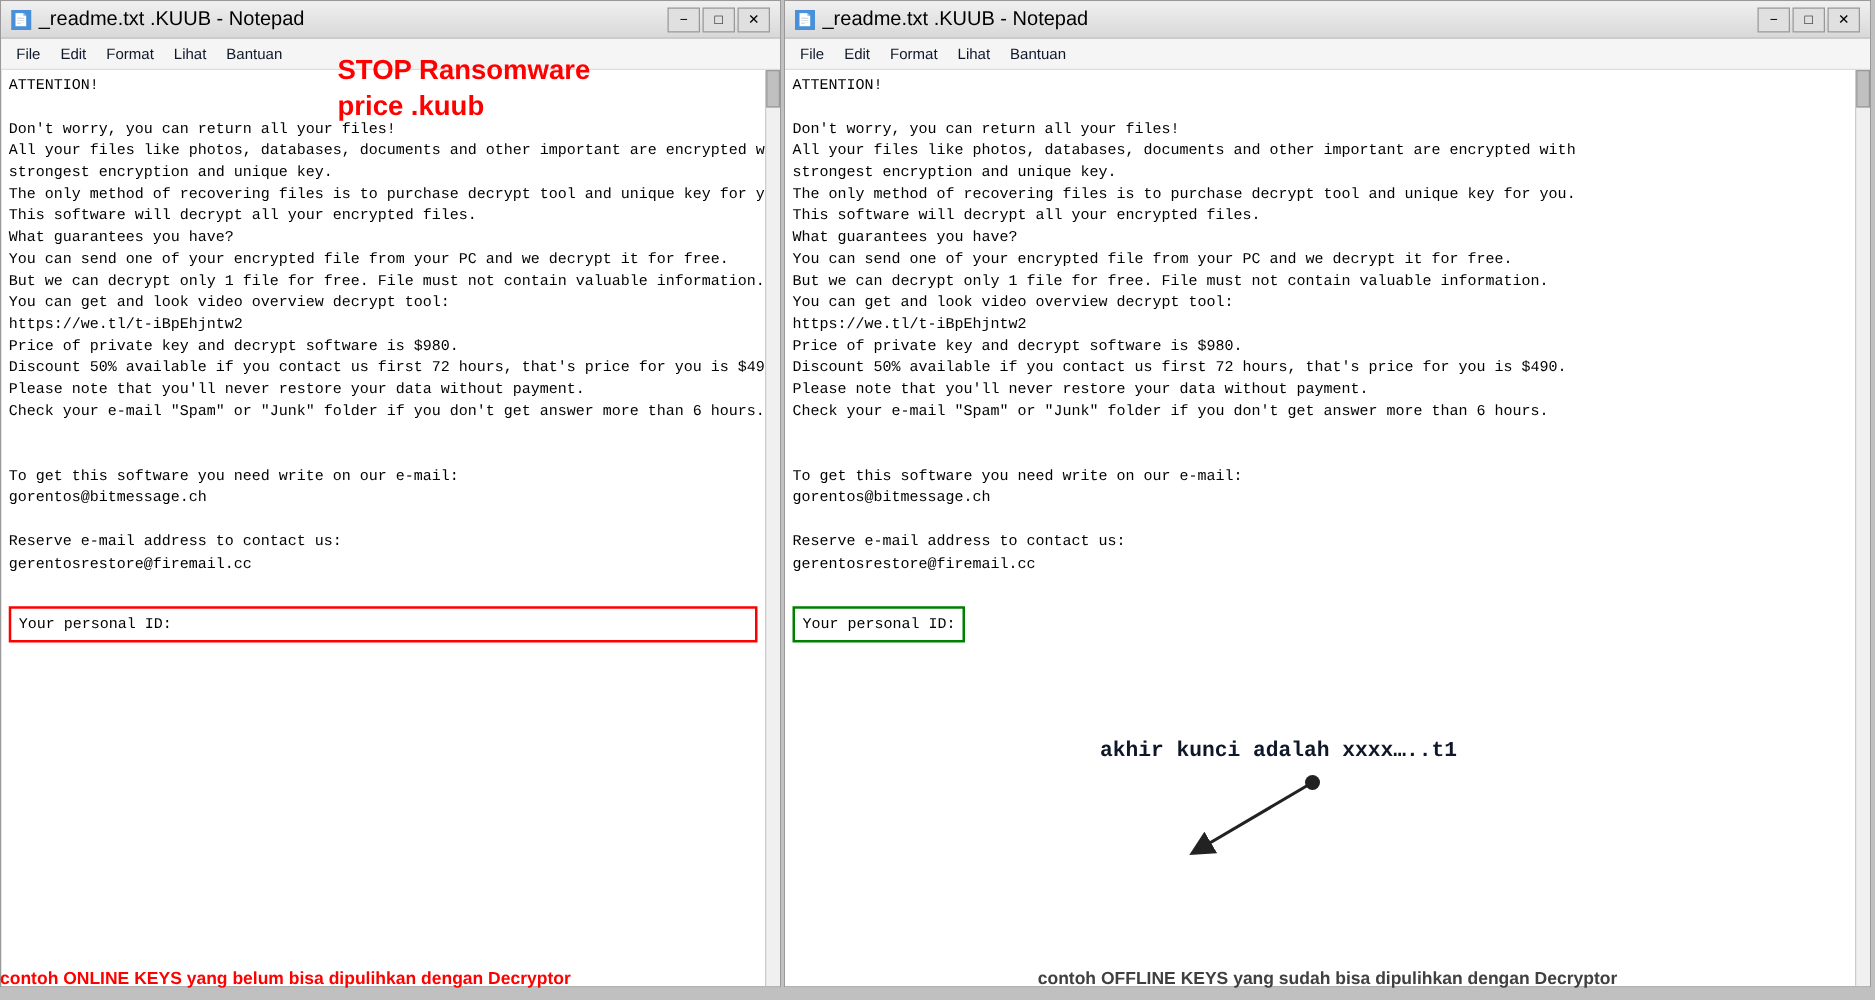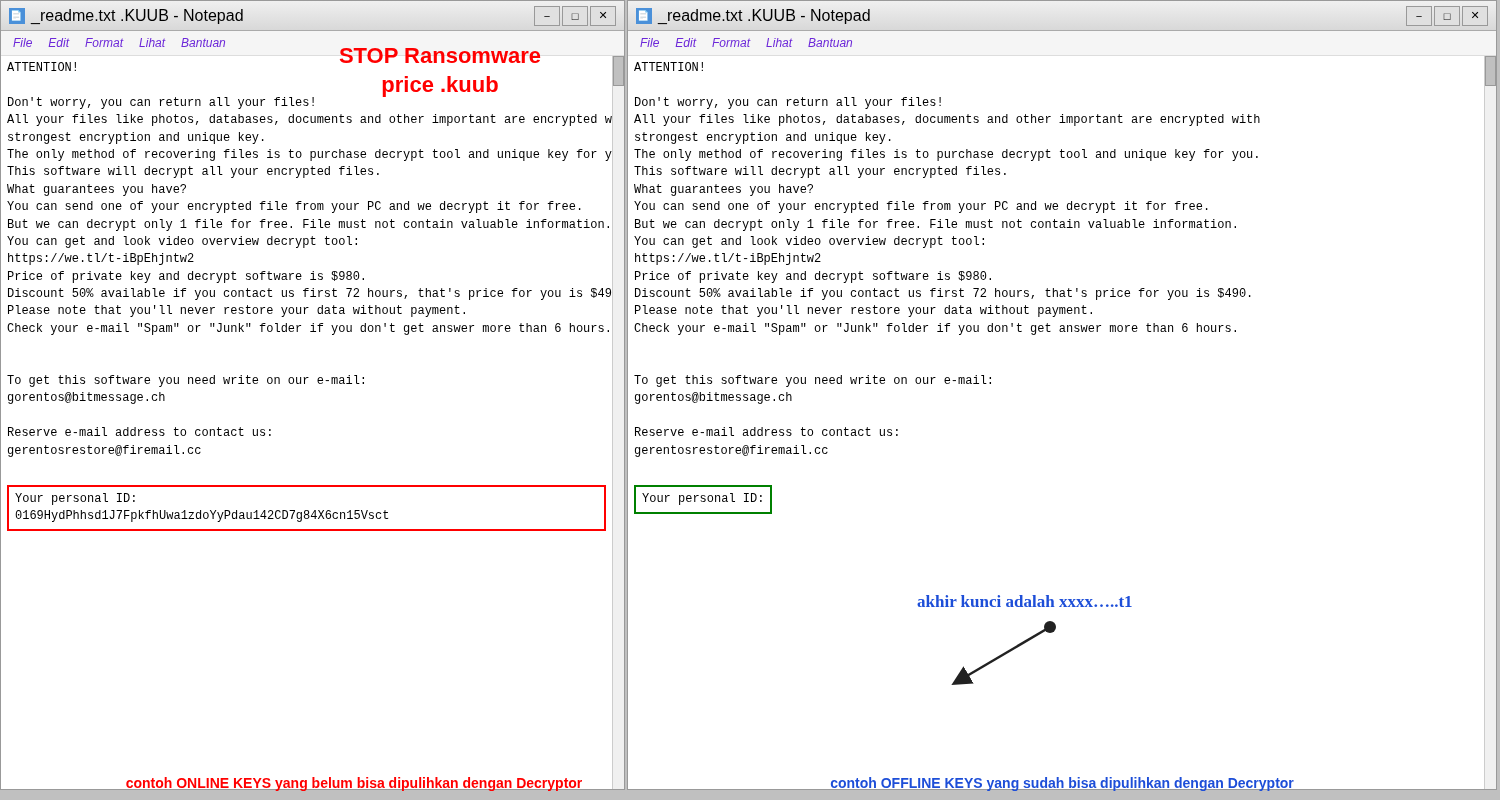--- a/index.html
+++ b/index.html
@@ -99,22 +99,21 @@
       align-items: center;
       padding: 0 4px;
       border-bottom: 1px solid #ddd;
       flex-shrink: 0;
     }
 
     .menu-item {
       padding: 2px 8px;
       font-size: 12px;
       cursor: pointer;
-      color: #6d28d9;
-      font-style: italic;
+      color: #0f172a;
     }
 
     .personal-id-box-left {
       border: 2px solid red;
       padding: 4px 6px;
       margin-top: 8px;
       font-family: 'Courier New', Courier, monospace;
       font-size: 12px;
       line-height: 1.4;
     }
@@ -219,21 +218,20 @@
           <span class="empty-line"></span>
           <span class="empty-line"></span>
           <span class="text-line">To get this software you need write on our e-mail:</span>
           <span class="text-line">gorentos@bitmessage.ch</span>
           <span class="empty-line"></span>
           <span class="text-line">Reserve e-mail address to contact us:</span>
           <span class="text-line">gerentosrestore@firemail.cc</span>
           <span class="empty-line"></span>
           <div class="personal-id-box-left">
             <span class="text-line">Your personal ID:</span>
-            <span class="text-line">0169HydPhhsd1J7FpkfhUwa1zdoYyPdau142CD7g84X6cn15Vsct</span>
           </div>
         </div>
       </div>
       <div class="scrollbar">
         <div class="scrollbar-thumb"></div>
       </div>
     </div>
   </div>
 
   <div class="window-right">
@@ -287,41 +285,41 @@
           </div>
         </div>
       </div>
       <div class="scrollbar">
         <div class="scrollbar-thumb"></div>
       </div>
     </div>
   </div>
 
   <div style="position:absolute; top:42px; left:270px; width:340px; pointer-events:none; z-index:10;">
-    <div style="font-size:22px; font-weight:bold; color:red; font-family:Arial,sans-serif; text-align:center; line-height:1.3;">
+    <div style="font-size:22px; font-weight:bold; color:red; font-family:Arial,sans-serif; line-height:1.3;">
       <span>STOP Ransomware</span><br>
       <span>price .kuub</span>
     </div>
   </div>
 
   <div style="position:absolute; top:592px; left:880px; pointer-events:none; z-index:10; width:420px;">
-    <div style="font-size:17px; font-weight:bold; color:#1d4ed8; font-family:Liberation Serif, serif;margin-left:37px;">akhir kunci adalah xxxx…..t1</div>
+    <div style="font-size:17px; font-weight:bold; color:#0f172a; font-family:Liberation Mono, monospace;">akhir kunci adalah xxxx…..t1</div>
 
     <svg width="200" height="80" style="display:block; margin-top:0;">
       <circle cx="170" cy="15" r="6" fill="#222"></circle>
       <line x1="170" y1="15" x2="80" y2="68" stroke="#222" stroke-width="2.5" marker-end="url(#arrowhead)"></line>
       <defs>
         <marker id="arrowhead" markerWidth="8" markerHeight="8" refX="4" refY="4" orient="auto">
           <path d="M0,0 L8,4 L0,8 Z" fill="#222"></path>
         </marker>
       </defs>
     </svg>
   </div>
 
-  <div style="position:absolute; bottom:8px; left:0; width:708px; text-align:center; pointer-events:none; z-index:10;">
+  <div style="position:absolute; bottom:8px; left:0; width:708px; pointer-events:none; z-index:10;">
     <span style="font-size:14px; font-weight:bold; color:red; font-family:Arial,sans-serif;">contoh ONLINE KEYS yang belum bisa dipulihkan dengan Decryptor</span>
   </div>
 
   <div style="position:absolute; bottom:8px; left:627px; width:870px; text-align:center; pointer-events:none; z-index:10;">
-    <span style="font-size:14px; font-weight:bold; color:#1d4ed8; font-family:Arial,sans-serif;">contoh OFFLINE KEYS yang sudah bisa dipulihkan dengan Decryptor</span>
+    <span style="font-size:14px; font-weight:bold; color:#404040; font-family:Arial,sans-serif;">contoh OFFLINE KEYS yang sudah bisa dipulihkan dengan Decryptor</span>
   </div>
 
 </div>
 
 </body></html>

